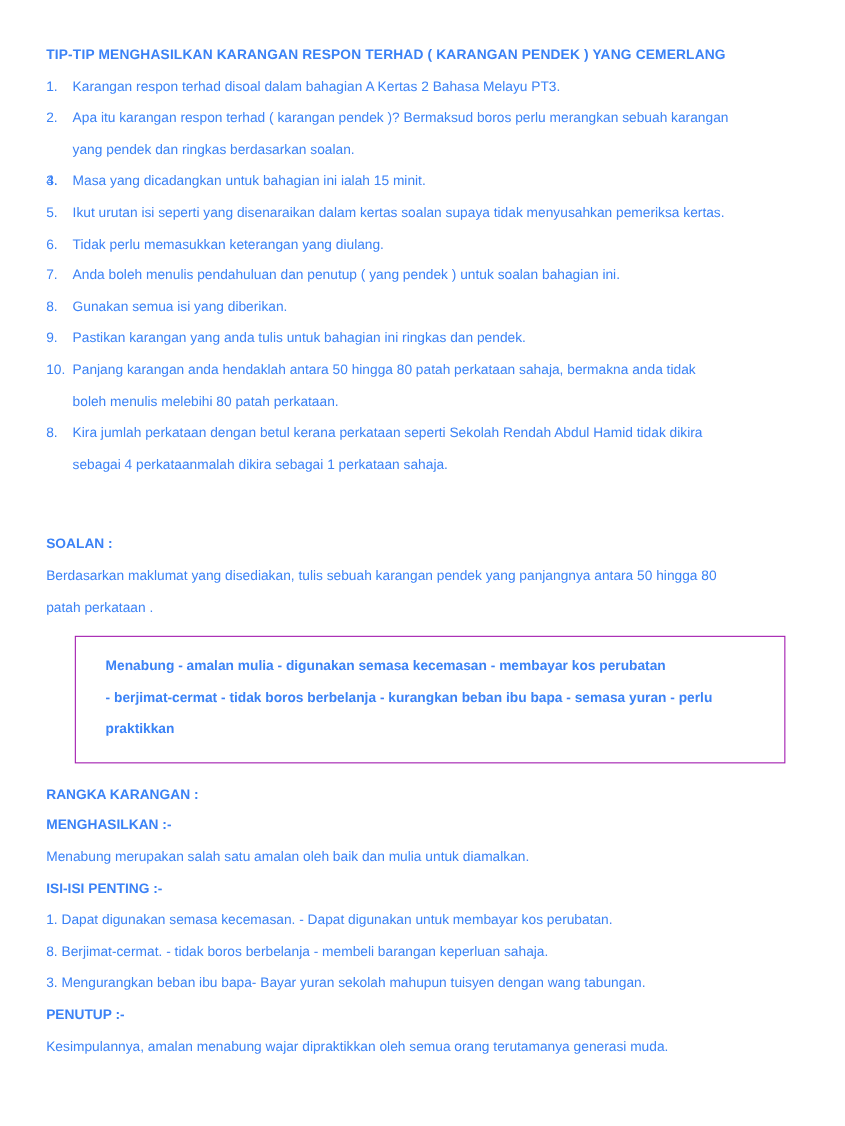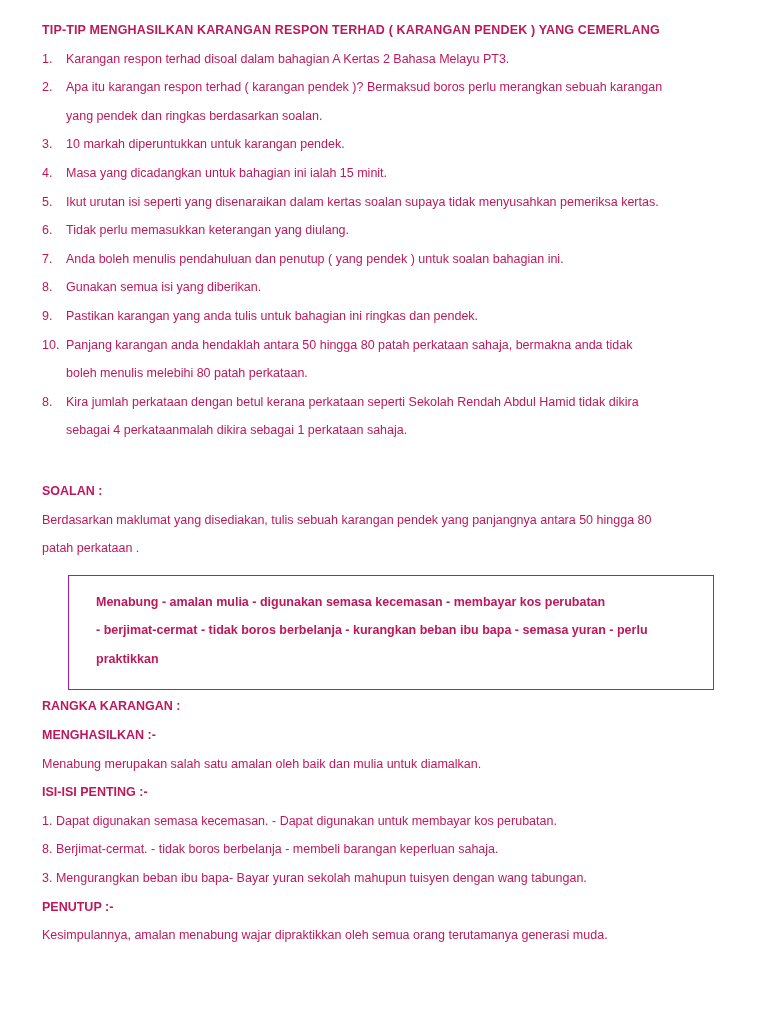--- a/index.html
+++ b/index.html
@@ -6,24 +6,24 @@
     margin: 0;
     padding: 0;
     background: #ffffff;
   }
   .page {
     position: relative;
     box-sizing: border-box;
     width: 768px;
     height: 996px;
     background: #ffffff;
-    padding: 16px 34px 0 42px;
+    padding: 36px 34px 0 42px;
     font-family: "Liberation Sans", sans-serif;
     font-size: 12.5px;
-    color: #be185d;
+    color: #3b82f6;
     overflow: hidden;
   }
   .doc-title {
     font-weight: bold;
     line-height: 28.6px;
     letter-spacing: 0.15px;
     white-space: nowrap;
   }
   .tips-list {
     margin: 0;
@@ -40,38 +40,38 @@
     line-height: 28.6px;
   }
   .pre {
     white-space: pre-wrap;
   }
   .heading {
     font-weight: bold;
     line-height: 28.6px;
   }
   .soalan-label {
-    margin-top: 32px;
+    margin-top: 44px;
   }
   .para {
     line-height: 28.6px;
   }
   .info-box {
     box-sizing: border-box;
     margin: 12px 0 0 26px;
     width: 646px;
     border: 1px solid #a21caf;
     padding: 12px 26px 16px 27px;
     font-weight: bold;
   }
   .info-box .box-line {
     line-height: 28.6px;
   }
   .rangka-label {
-    margin-top: 2px;
+    margin-top: 14px;
   }
 </style>
 </head>
 <body>
 
 <div class="page">
 
   <div class="doc-title">TIP-TIP MENGHASILKAN KARANGAN RESPON TERHAD ( KARANGAN PENDEK ) YANG CEMERLANG</div>
 
   <div class="tips-list">
@@ -79,21 +79,20 @@
       <span class="num">1.</span>
       <span class="pre">Karangan respon terhad disoal dalam bahagian A Kertas 2 Bahasa Melayu PT3.</span>
     </div>
     <div class="tip">
       <span class="num">2.</span>
       <span class="pre">Apa itu karangan respon terhad ( karangan pendek )? Bermaksud boros perlu merangkan sebuah karangan
 yang pendek dan ringkas berdasarkan soalan.</span>
     </div>
     <div class="tip">
       <span class="num">3.</span>
-      <span class="pre">10 markah diperuntukkan untuk karangan pendek.</span>
     </div>
     <div class="tip">
       <span class="num">4.</span>
       <span class="pre">Masa yang dicadangkan untuk bahagian ini ialah 15 minit.</span>
     </div>
     <div class="tip">
       <span class="num">5.</span>
       <span class="pre">Ikut urutan isi seperti yang disenaraikan dalam kertas soalan supaya tidak menyusahkan pemeriksa kertas.</span>
     </div>
     <div class="tip">

